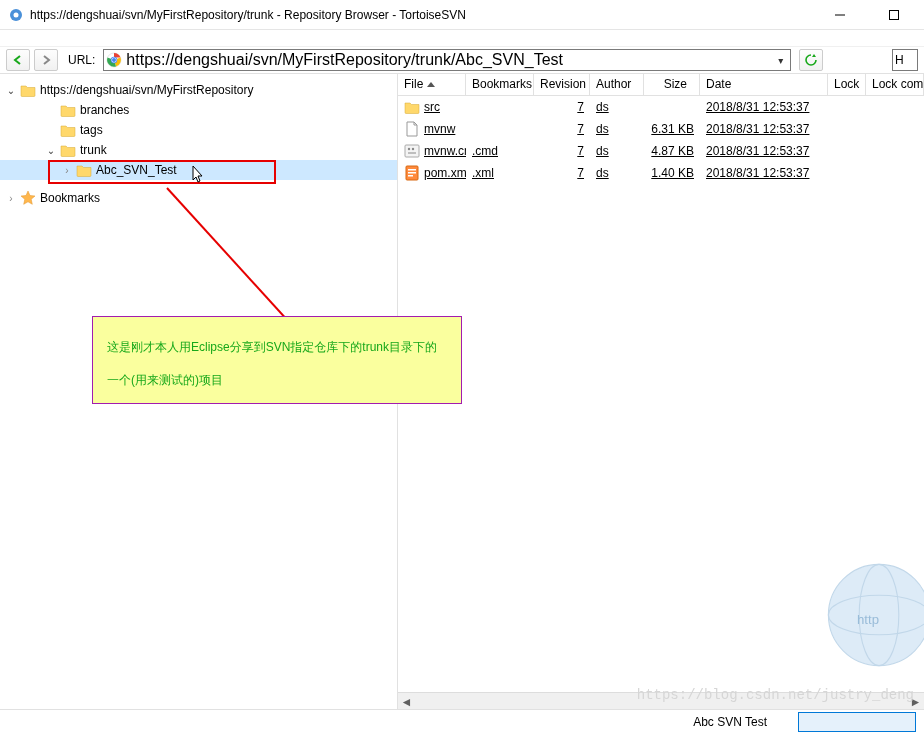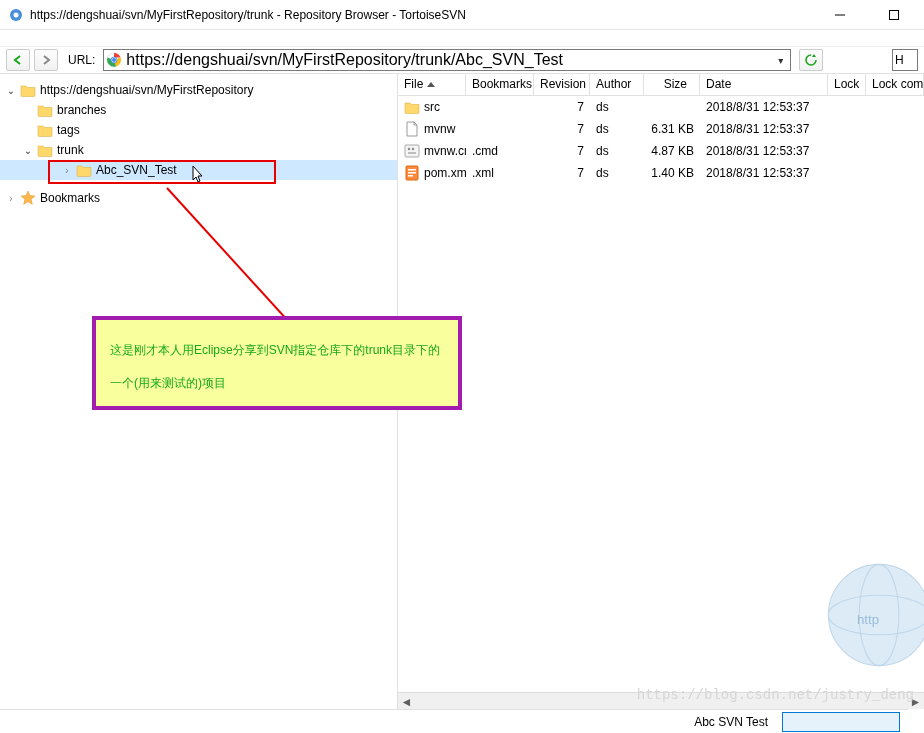--- a/index.html
+++ b/index.html
@@ -30,57 +30,57 @@
 .list-pane { flex:1; overflow:hidden; position:relative;}
 
 
 .tree { list-style:none; }
 .tree li { list-style:none; }
 .row { display:flex; align-items:center; height:20px; padding-left:4px; white-space:nowrap;}
 .row .exp { width:14px; text-align:center; color:#404040; cursor:pointer; font-size:10px; }
 .row .exp.empty { visibility:hidden; }
 .row .ico { width:16px; height:16px; margin:0 4px 0 2px; display:inline-flex; align-items:center; justify-content:center;}
 .row .lbl { }
-.indent-2 { padding-left: 21px; }
+.indent-2 { padding-left: 44px; }
 .indent-3 { padding-left: 60px; }
 .row.selected { background:#cde8ff; }
 .row.selected .lbl { }
 
 
 .folder-icon svg { width:16px; height:14px; }
 .star-icon svg { width:16px; height:16px; }
 
 
 .redbox { position:absolute; border:2px solid #e60000; pointer-events:none; }
 
 
 .list-header { display:flex; height:22px; border-bottom:1px solid #e1e1e1; background:#fff; }
 .col { padding:3px 12px 0 6px; border-right:1px solid #e1e1e1; font-size:12px; color:#000; overflow:hidden; white-space:nowrap;}
 .col.sort::after { content:""; display:inline-block; margin-left:4px; border-left:4px solid transparent; border-right:4px solid transparent; border-bottom:5px solid #555; vertical-align:middle;}
 .c-file{width:68px} .c-ext{width:68px} .c-rev{width:56px; text-align:left} .c-auth{width:54px} .c-size{width:56px; text-align:right} .c-date{width:128px} .c-lock{width:38px} .c-lockc{flex:1}
 
-.list-body .frow { display:flex; height:22px; align-items:center; }
+.list-body .frow { display:flex; height:22px; align-items:center;text-decoration:underline; }
 .frow .fc { padding:0 6px; overflow:hidden; white-space:nowrap; }
 .fc-file{width:68px; display:flex; align-items:center; gap:4px;} 
 .fc-ext{width:68px} .fc-rev{width:56px; text-align:right; padding-right:10px;} .fc-auth{width:54px} .fc-size{width:56px; text-align:right} .fc-date{width:128px} .fc-lock{width:38px} .fc-lockc{flex:1}
 .file-ico { width:16px; height:16px; display:inline-flex; align-items:center; justify-content:center; flex-shrink:0;}
 
 
 .arrow-svg { position:absolute; pointer-events:none; }
 
 
-.note { position:absolute; background:#faff9e; border:4px solid #a21caf; padding:10px 14px; font-family: "SimSun","Songti SC",serif; font-size:22px; line-height:1.5; color:#17a81a; }
+.note { position:absolute; background:#faff9e; border:1px solid #a21caf; padding:10px 14px; font-family: "SimSun","Songti SC",serif; font-size:22px; line-height:1.5; color:#17a81a; }
 
 
 .hscroll { position:absolute; bottom:0; left:0; right:0; height:17px; background:#f0f0f0; border-top:1px solid #ddd;}
 .hscroll .larr,.hscroll .rarr{ width:17px; height:17px; display:inline-flex; align-items:center; justify-content:center; background:#f0f0f0; color:#606060; position:absolute; top:0;}
 .hscroll .larr{left:0} .hscroll .rarr{right:0}
 
 
-.status { position:absolute; bottom:0; left:0; right:16px; height:24px; border-top:1px solid #e1e1e1; display:flex; align-items:center; justify-content:flex-end; padding:0 8px; font-size:12px; color:#777; background:#fff;}
+.status { position:absolute; bottom:0; left:0; right:0; height:24px; border-top:1px solid #e1e1e1; display:flex; align-items:center; justify-content:flex-end; padding:0 8px; font-size:12px; color:#777; background:#fff;gap:17px;}
 .status .stat-text { margin-right:14px; color:#000;}
 .status .ok { width: 118px; height:20px; border:1px solid #0078d7; background:#e5f1fb; }
 
 
 .watermark { position:absolute; right:10px; bottom:30px; font-size:14px; color:#d6d6d6; font-family: Liberation Mono, monospace; }
 .globe { position:absolute; right:-10px; bottom:60px; opacity:.7;}
 
 
 .cursor { position:absolute; width:18px; height:22px; pointer-events:none;}
 </style>

